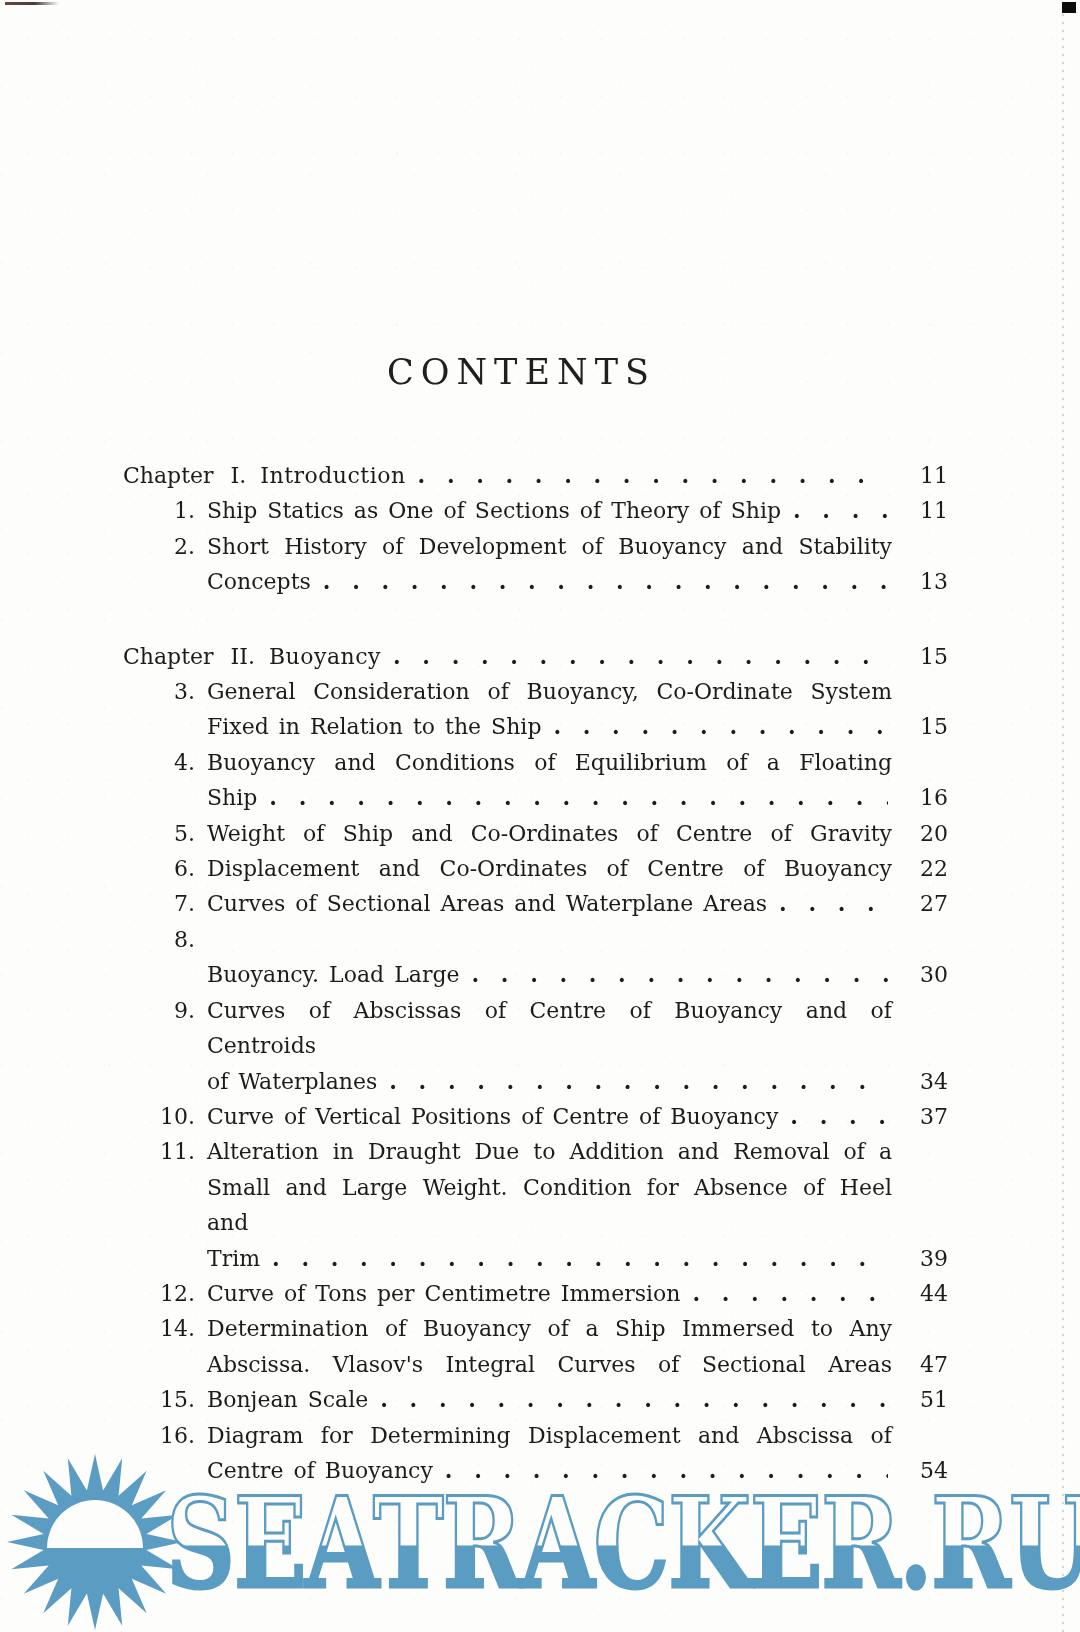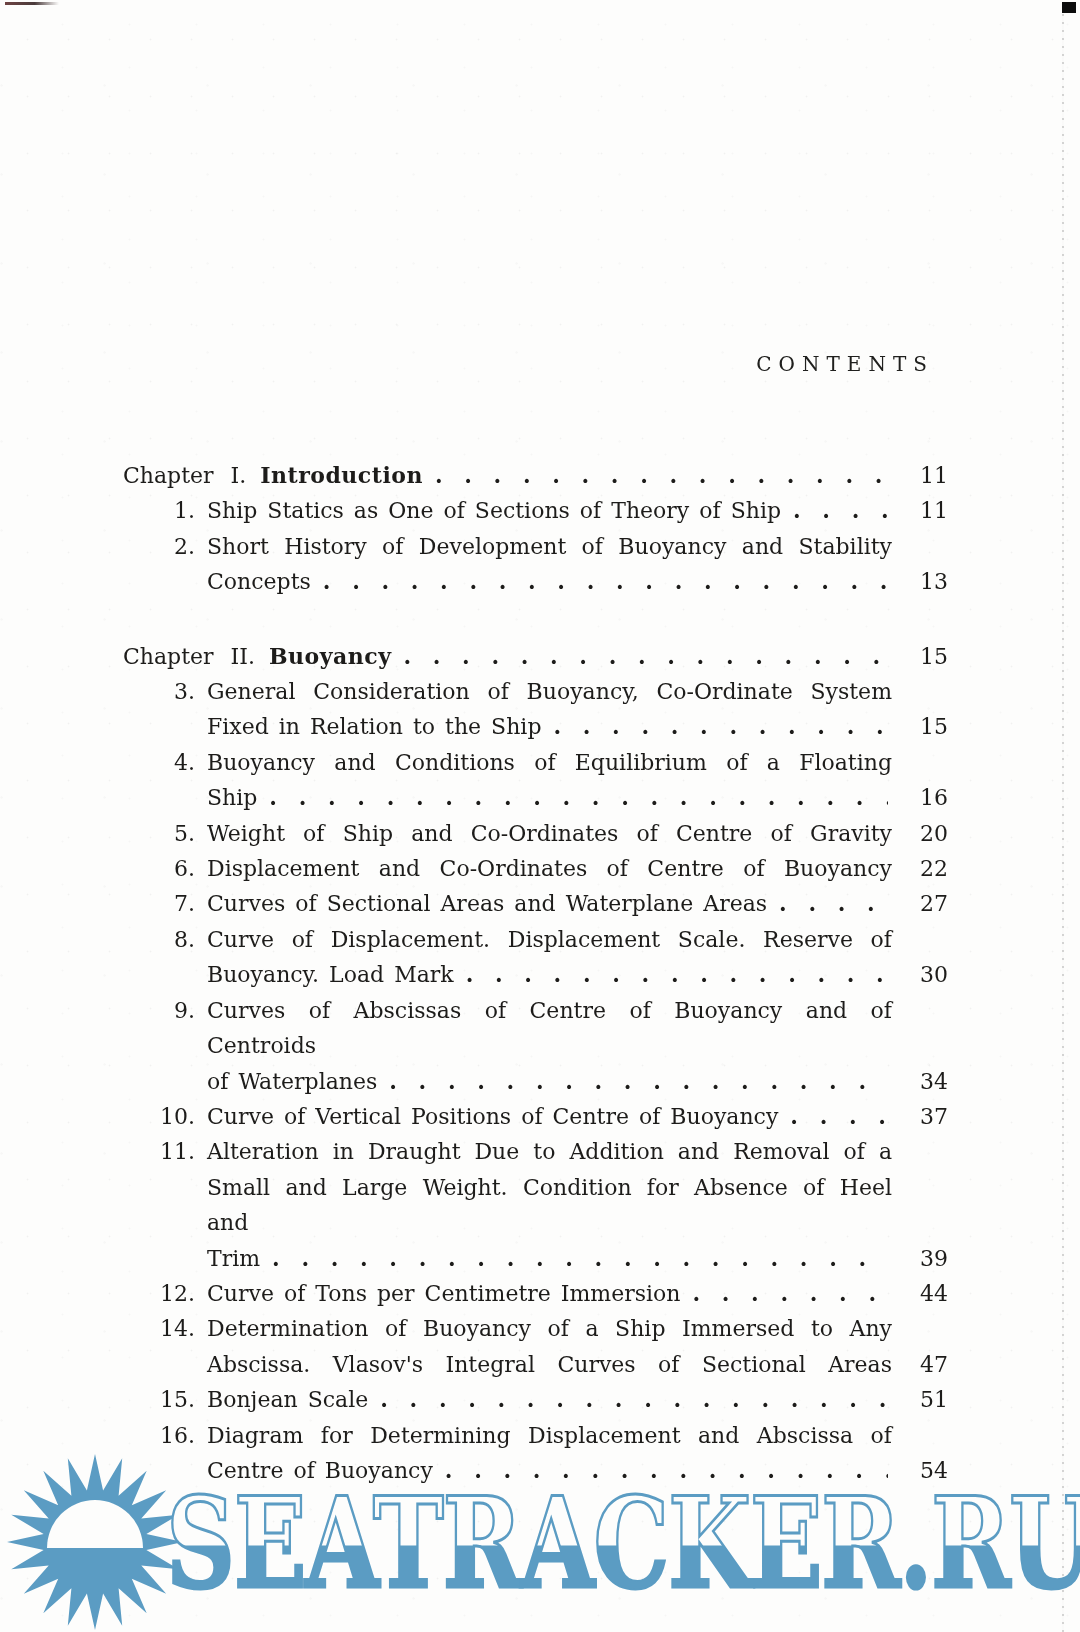--- a/index.html
+++ b/index.html
@@ -12,34 +12,34 @@
       radial-gradient(circle, rgba(100,100,100,.04) 0.8px, transparent 1.6px);
     background-size:41px 57px, 67px 43px, 103px 89px;
     background-position:7px 11px, 29px 3px, 53px 41px;
     overflow:hidden;
     font-family:"DejaVu Serif","Liberation Serif",serif;
     color:#1d1c1a;
   }
   
   .contents-title{
     position:absolute;left:123px;top:352px;width:825px;
-    text-align:right;font-size:20px;letter-spacing:7px;
+    text-align:center;font-size:35px;letter-spacing:7px;
     transform:translateX(-14px);
     color:#20201e;
   }
   
   .toc{position:absolute;left:123px;top:458px;width:825px;}
   .toc-row{display:flex;align-items:baseline;line-height:35.4px;font-size:22px;word-spacing:3px;}
   .toc-row.gap-before{margin-top:39px;justify-content:flex-end;}
   .num{flex:none;width:72px;padding-right:12px;text-align:right;}
   .cont-indent{flex:none;width:84px;}
   .txt{flex:none;min-width:0;}
   .txt.stretch{flex:1 1 auto;display:block;text-align:justify;text-align-last:justify;word-spacing:4px;}
   .ch-prefix{word-spacing:10px;}
-  .ch-title{font-weight:bold;margin-left:14px;letter-spacing:0.5px;}
+  .ch-title{font-weight:normal;margin-left:14px;letter-spacing:0.5px;}
   .leader{
     flex:1 1 auto;min-width:0;overflow:hidden;white-space:nowrap;
     word-spacing:14px;padding-left:12px;margin-right:4px;font-weight:bold;
   }
   .page-num{flex:none;width:56px;text-align:right;}
   
   .wm{position:absolute;left:166px;top:1480px;width:900px;height:150px;pointer-events:none;}
   .wm-text{
     position:absolute;left:0;top:0;line-height:126px;font-size:126px;font-weight:bold;
     font-family:"DejaVu Serif","Liberation Serif",serif;white-space:nowrap;
@@ -131,26 +131,25 @@
         <span class="page-num">22</span>
       </div>
       <div class="toc-row">
         <span class="num">7.</span>
         <span class="txt">Curves of Sectional Areas and Waterplane Areas</span>
         <span class="leader">. . . . . . . . . . . . . . . . . . . . . . . . . . . . . . . . . . . . . . . . . . . . . . . . . . . . . . . . . . . .</span>
         <span class="page-num">27</span>
       </div>
       <div class="toc-row">
         <span class="num">8.</span>
-        <span class="txt stretch">Curve of Displacement. Displacement Scale. Reserve of</span>
-        <span class="page-num"></span>
-      </div>
-      <div class="toc-row">
-        <span class="cont-indent"></span>
-        <span class="txt">Buoyancy. Load Mark</span>
+        <span class="page-num"></span>
+      </div>
+      <div class="toc-row">
+        <span class="cont-indent"></span>
+        <span class="txt">Buoyancy. Load Large</span>
         <span class="leader">. . . . . . . . . . . . . . . . . . . . . . . . . . . . . . . . . . . . . . . . . . . . . . . . . . . . . . . . . . . .</span>
         <span class="page-num">30</span>
       </div>
       <div class="toc-row">
         <span class="num">9.</span>
         <span class="txt stretch">Curves of Abscissas of Centre of Buoyancy and of Centroids</span>
         <span class="page-num"></span>
       </div>
       <div class="toc-row">
         <span class="cont-indent"></span>

